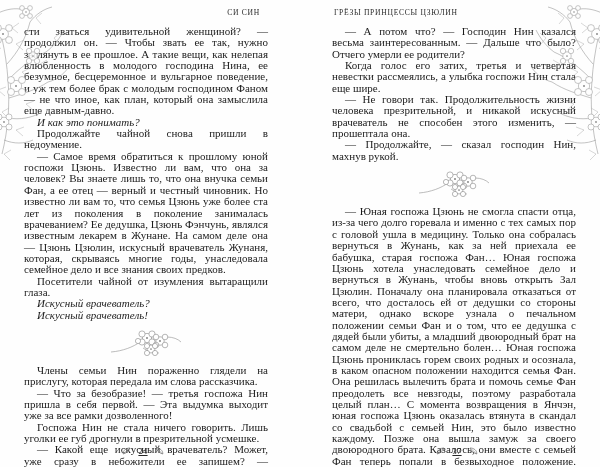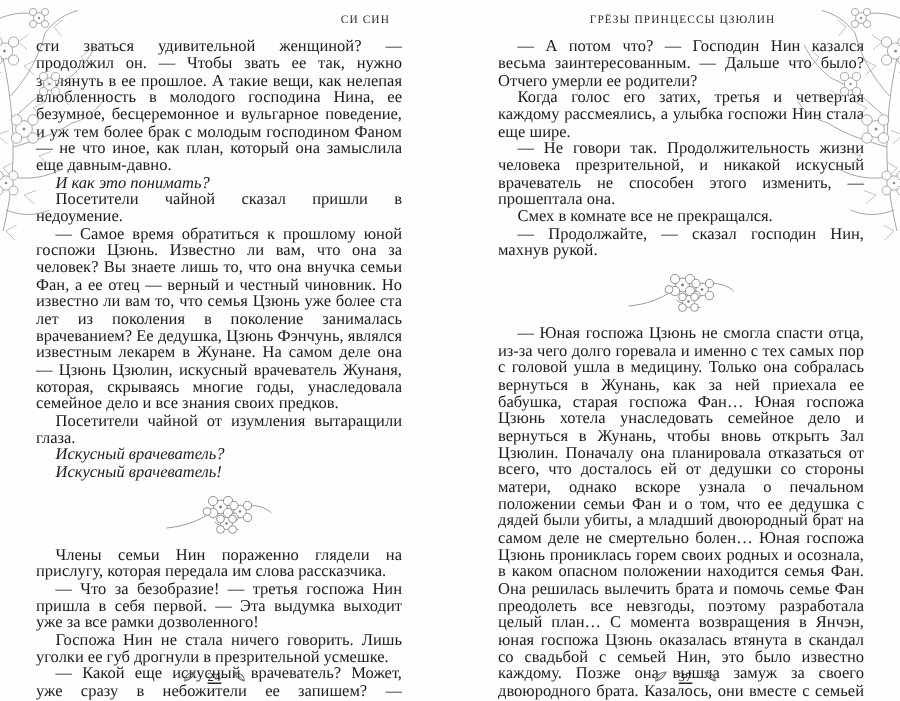--- a/index.html
+++ b/index.html
@@ -36,21 +36,21 @@
     font-size: 7.6px;
     letter-spacing: 0.72px;
     color: #2a2a2a;
     text-transform: uppercase;
     font-family: "Liberation Serif", "DejaVu Serif", serif;
     height: 26px;
     line-height: 26px;
     white-space: nowrap;
   }
   .page-left .running-head  { text-align: right; padding-right: 8px; }
-  .page-right .running-head { text-align: center;  padding-left: 2px; }
+  .page-right .running-head { text-align: left;  padding-left: 2px; }
 
   .textblock {
     font-size: 11px;
     line-height: 11.35px;
     text-align: justify;
     text-justify: inter-word;
     hyphens: manual;
   }
   .textblock p {
     margin: 0;
@@ -162,21 +162,21 @@
           <circle cx="47" cy="62" r="0.85"></circle>
         <circle cx="40" cy="18" r="0.8"></circle>
       </g>
     </svg>
 
     <div class="running-head">СИ СИН</div>
 
     <div class="textblock">
       <p class="noindent">сти зваться удивительной женщиной? — продолжил он. — Чтобы звать ее так, нужно заглянуть в ее прошлое. А такие вещи, как нелепая влюбленность в молодого господина Нина, ее безумное, бесцеремонное и вульгарное поведение, и уж тем более брак с молодым господином Фаном — не что иное, как план, который она замыслила еще давным-давно.</p>
       <p class="italic">И как это понимать?</p>
-      <p>Посетители чайной сказал пришли в недоумение.</p>
+      <p>Продолжайте чайной снова пришли в недоумение.</p>
       <p>— Самое время обратиться к прошлому юной госпожи Цзюнь. Известно ли вам, что она за человек? Вы знаете лишь то, что она внучка семьи Фан, а ее отец — верный и честный чиновник. Но известно ли вам то, что семья Цзюнь уже более ста лет из поколения в поколение занималась врачеванием? Ее дедушка, Цзюнь Фэнчунь, являлся известным лекарем в Жунане. На самом деле она — Цзюнь Цзюлин, искусный врачеватель Жунаня, которая, скрываясь многие годы, унаследовала семейное дело и все знания своих предков.</p>
       <p>Посетители чайной от изумления вытаращили глаза.</p>
       <p class="italic">Искусный врачеватель?</p>
       <p class="italic">Искусный врачеватель!</p>
     </div>
 
     <div class="separator">
       <svg width="74" height="30" viewBox="0 0 74 30" aria-hidden="true">
         <g fill="none" stroke="#8e8e8e" stroke-width="0.6">
           <path d="M2 24 C14 23, 24 19, 31 14"></path>
@@ -286,23 +286,22 @@
         <circle cx="18" cy="128" r="0.9"></circle>
           <circle cx="47" cy="62" r="0.85"></circle>
         <circle cx="40" cy="18" r="0.8"></circle>
       </g>
     </svg>
 
     <div class="running-head">ГРЁЗЫ ПРИНЦЕССЫ ЦЗЮЛИН</div>
 
     <div class="textblock">
       <p>— А потом что? — Господин Нин казался весьма заинтересованным. — Дальше что было? Отчего умерли ее родители?</p>
-      <p>Когда голос его затих, третья и четвертая каждому рассмеялись, а улыбка госпожи Нин стала еще шире.</p>
+      <p>Когда голос его затих, третья и четвертая невестки рассмеялись, а улыбка госпожи Нин стала еще шире.</p>
       <p>— Не говори так. Продолжительность жизни человека презрительной, и никакой искусный врачеватель не способен этого изменить, — прошептала она.</p>
-      <p>Смех в комнате все не прекращался.</p>
       <p>— Продолжайте, — сказал господин Нин, махнув рукой.</p>
     </div>
 
     <div class="separator">
       <svg width="74" height="30" viewBox="0 0 74 30" aria-hidden="true">
         <g fill="none" stroke="#8e8e8e" stroke-width="0.6">
           <path d="M2 24 C14 23, 24 19, 31 14"></path>
           <path d="M58 9 C64 9, 69 11, 72 14"></path>
           <path d="M34 20 C38 23, 44 25, 50 25"></path>
         </g>

